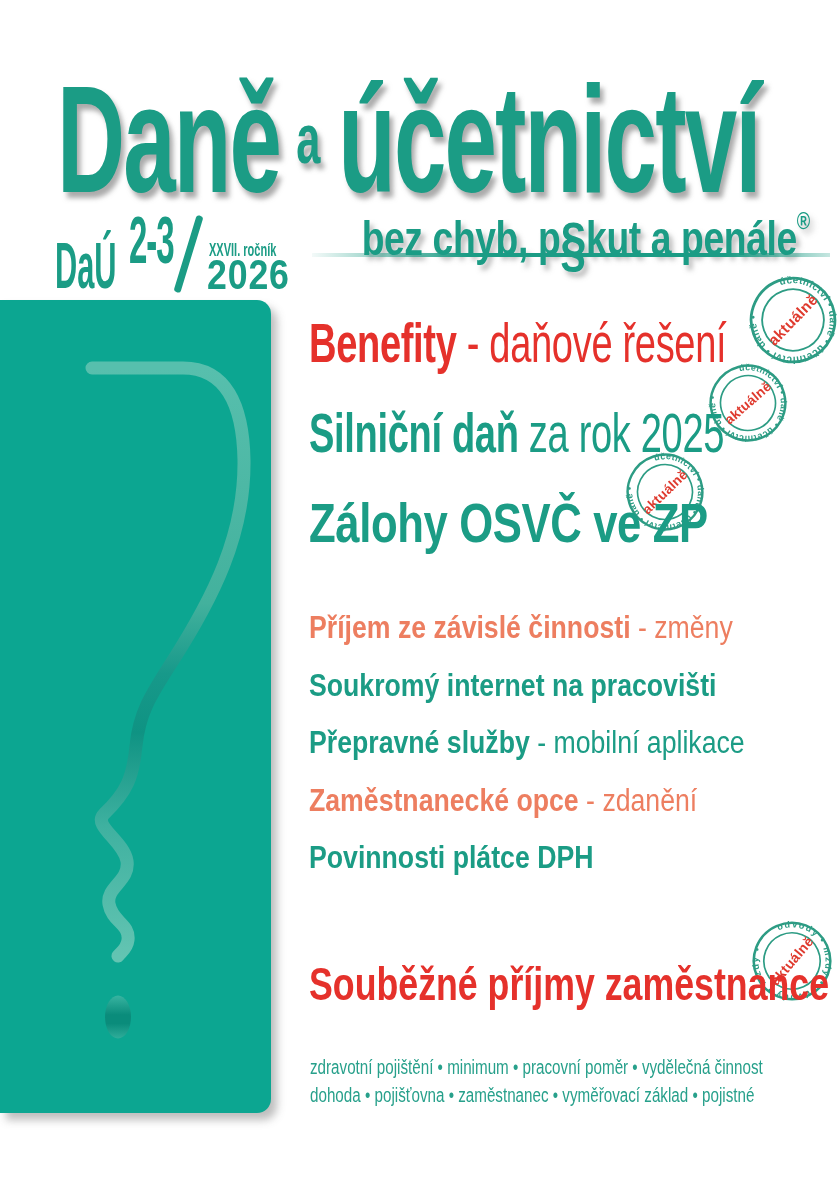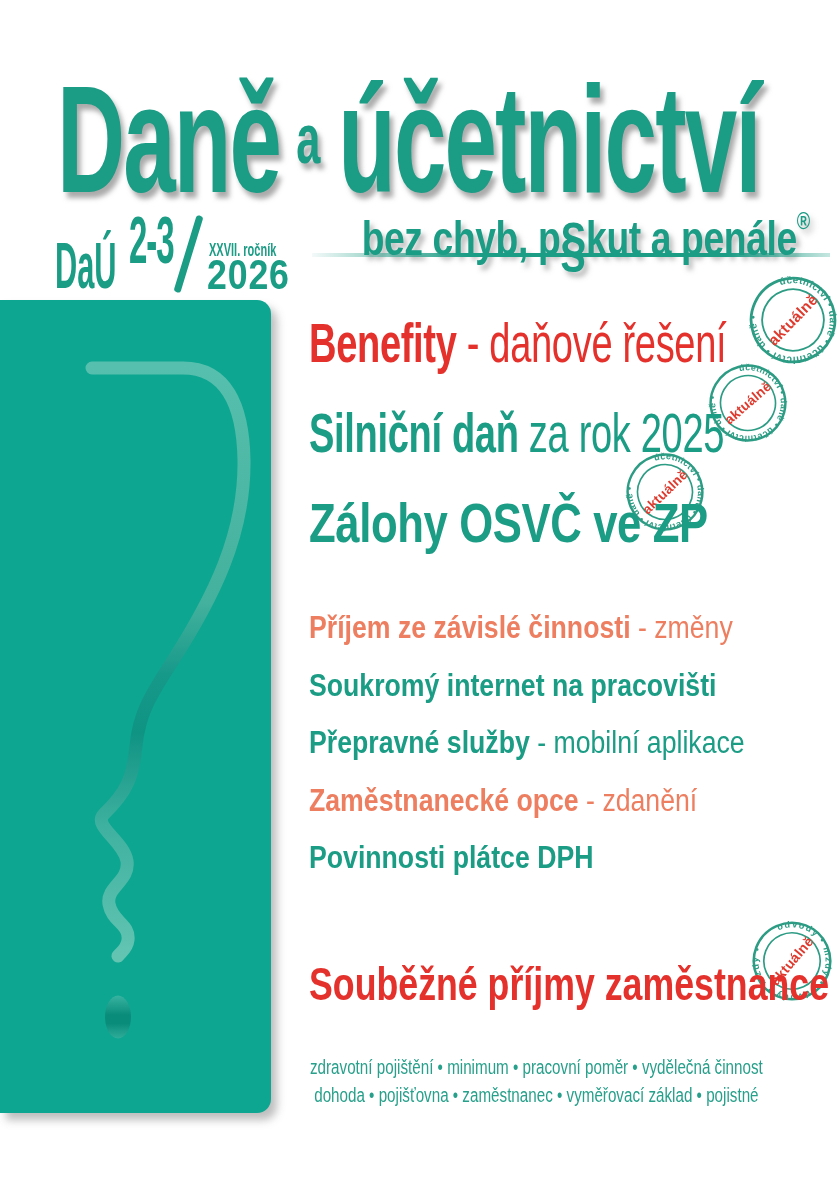--- a/index.html
+++ b/index.html
@@ -1,17 +1,17 @@
 <!DOCTYPE html>
 <html><head>
 <meta charset="utf-8">
 <style>
   html,body{margin:0;padding:0;background:#ffffff;}
   .page{position:relative;width:839px;height:1200px;background:#ffffff;overflow:hidden;
-        font-family:"Liberation Sans",sans-serif;text-align:center;}
+        font-family:"Liberation Sans",sans-serif;}
   .abs{position:absolute;}
   .nowrap{white-space:nowrap;}
 
   
   .title{left:57px;top:64px;font-size:152px;line-height:150px;font-weight:bold;color:#1B9C85;
          letter-spacing:-3px;transform:scaleX(0.62);transform-origin:left top;
          text-shadow:6px 6px 7px rgba(115,115,115,0.6);}
   .title .t-conj{display:inline-block;font-size:70px;letter-spacing:-1px;
                  transform:translateY(-29px);margin:0 30px 0 26px;}
   .subtitle{right:29px;top:196px;font-size:49px;line-height:49px;font-weight:bold;color:#1B9C85;

